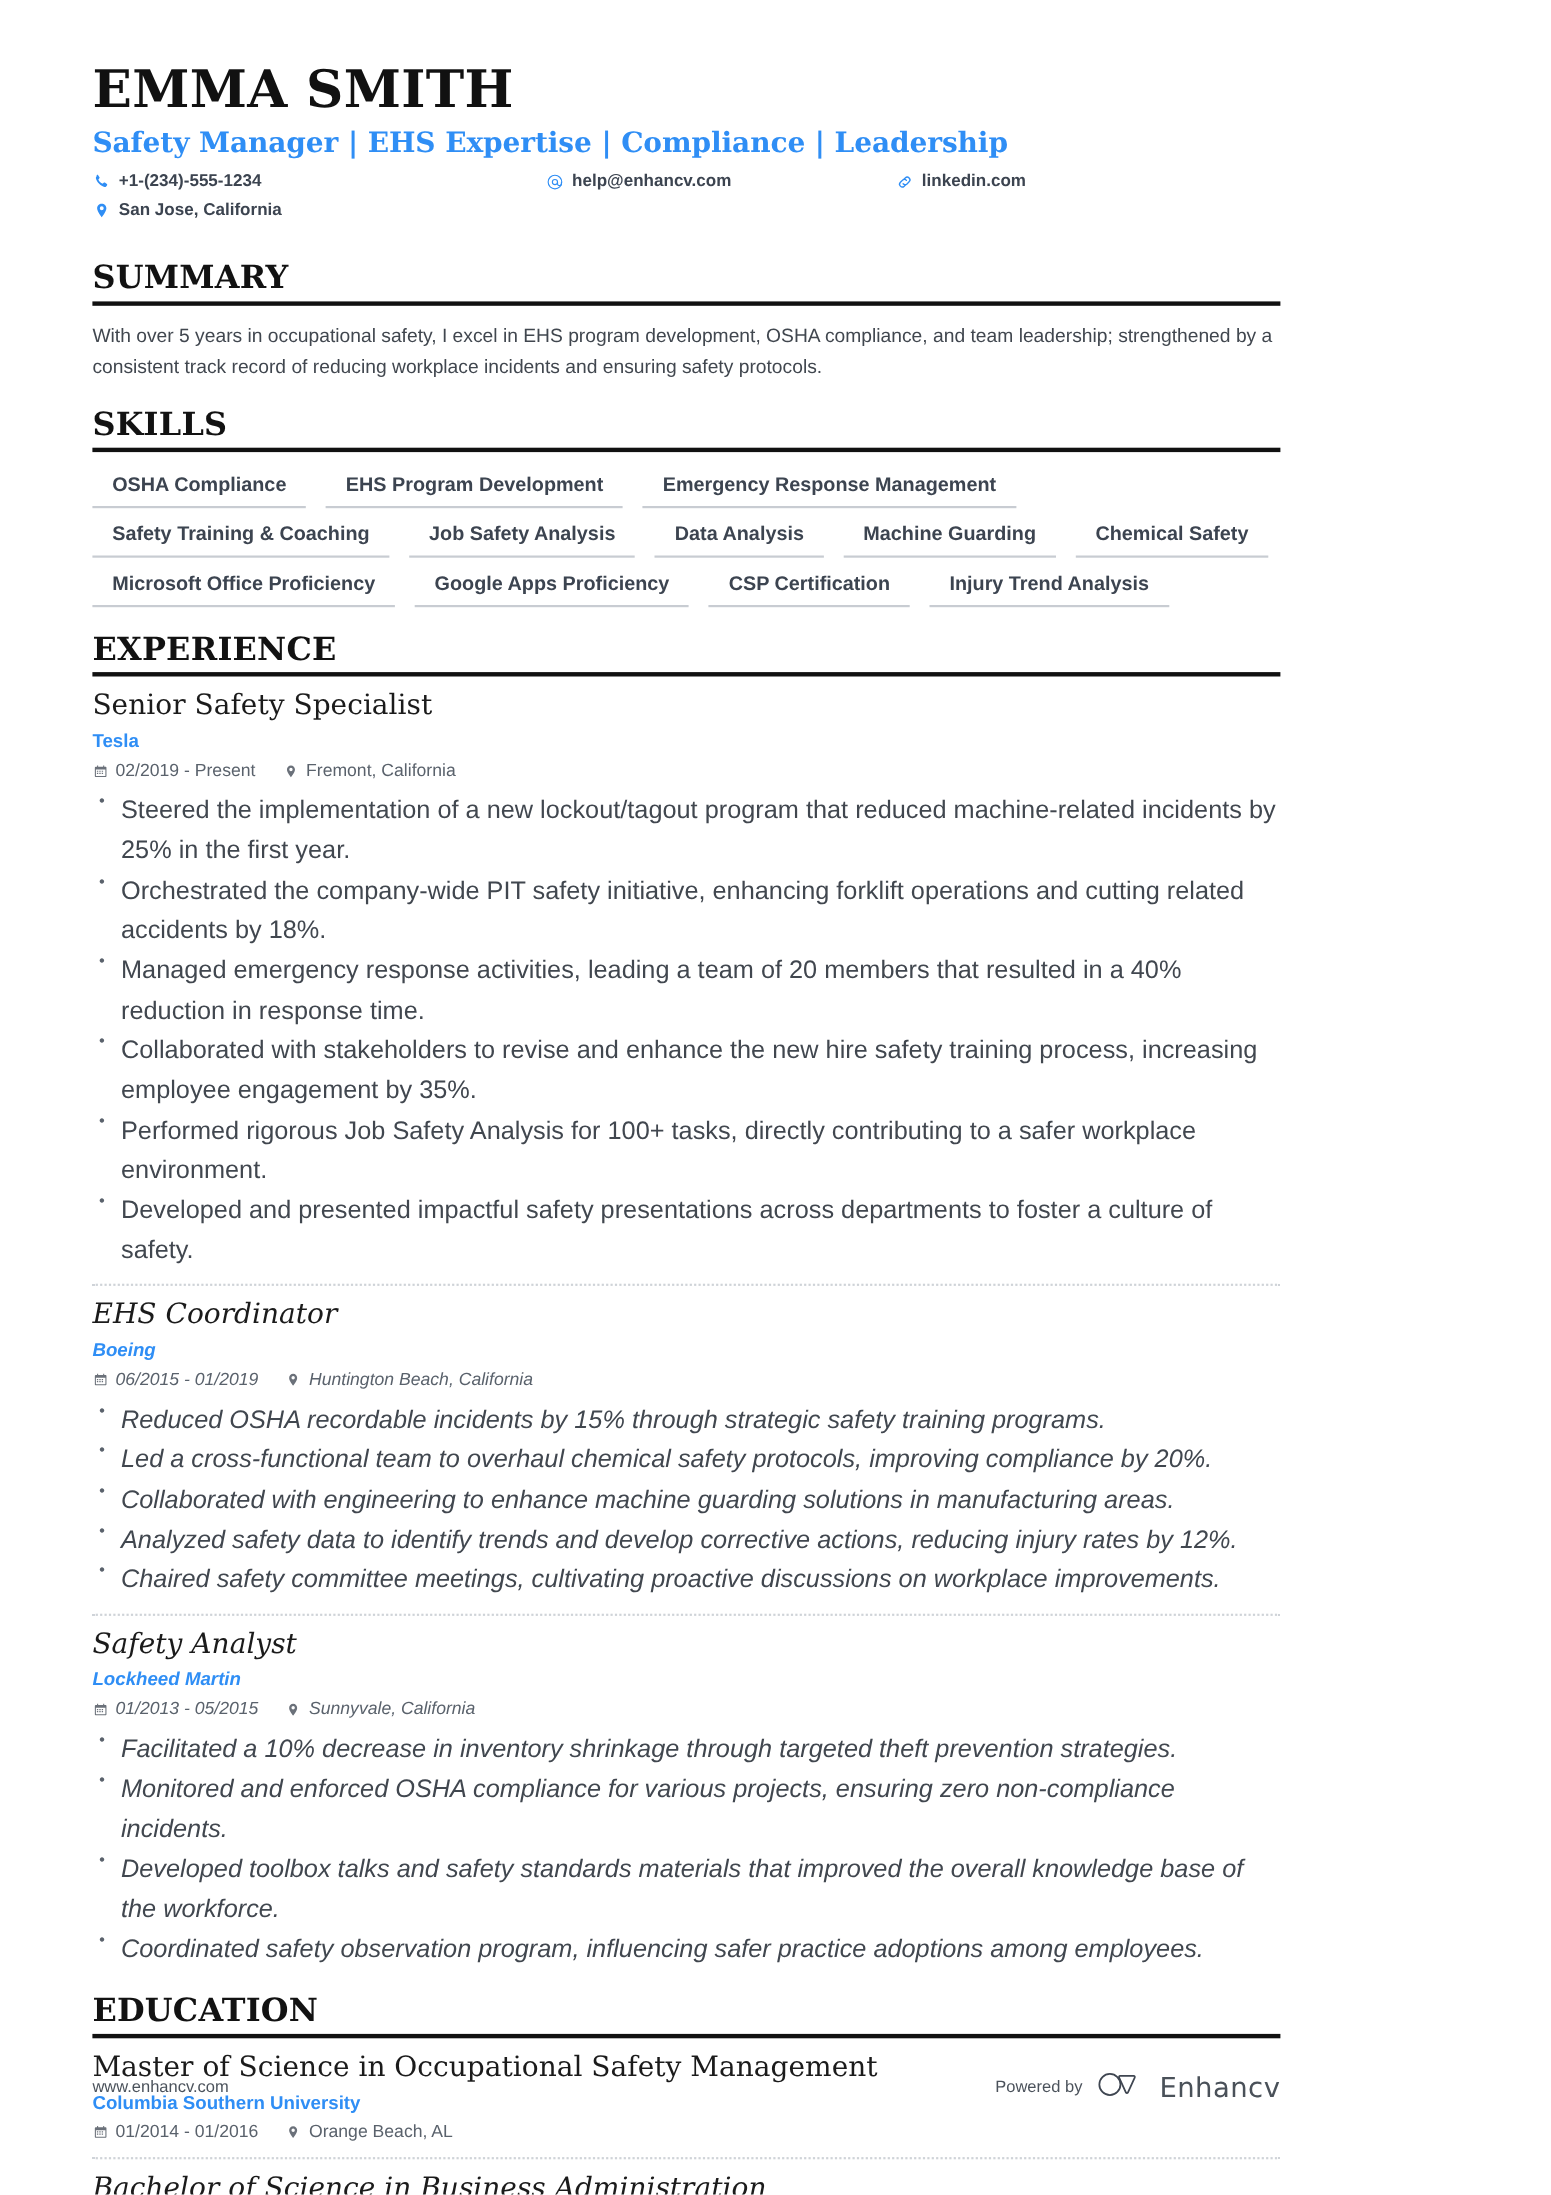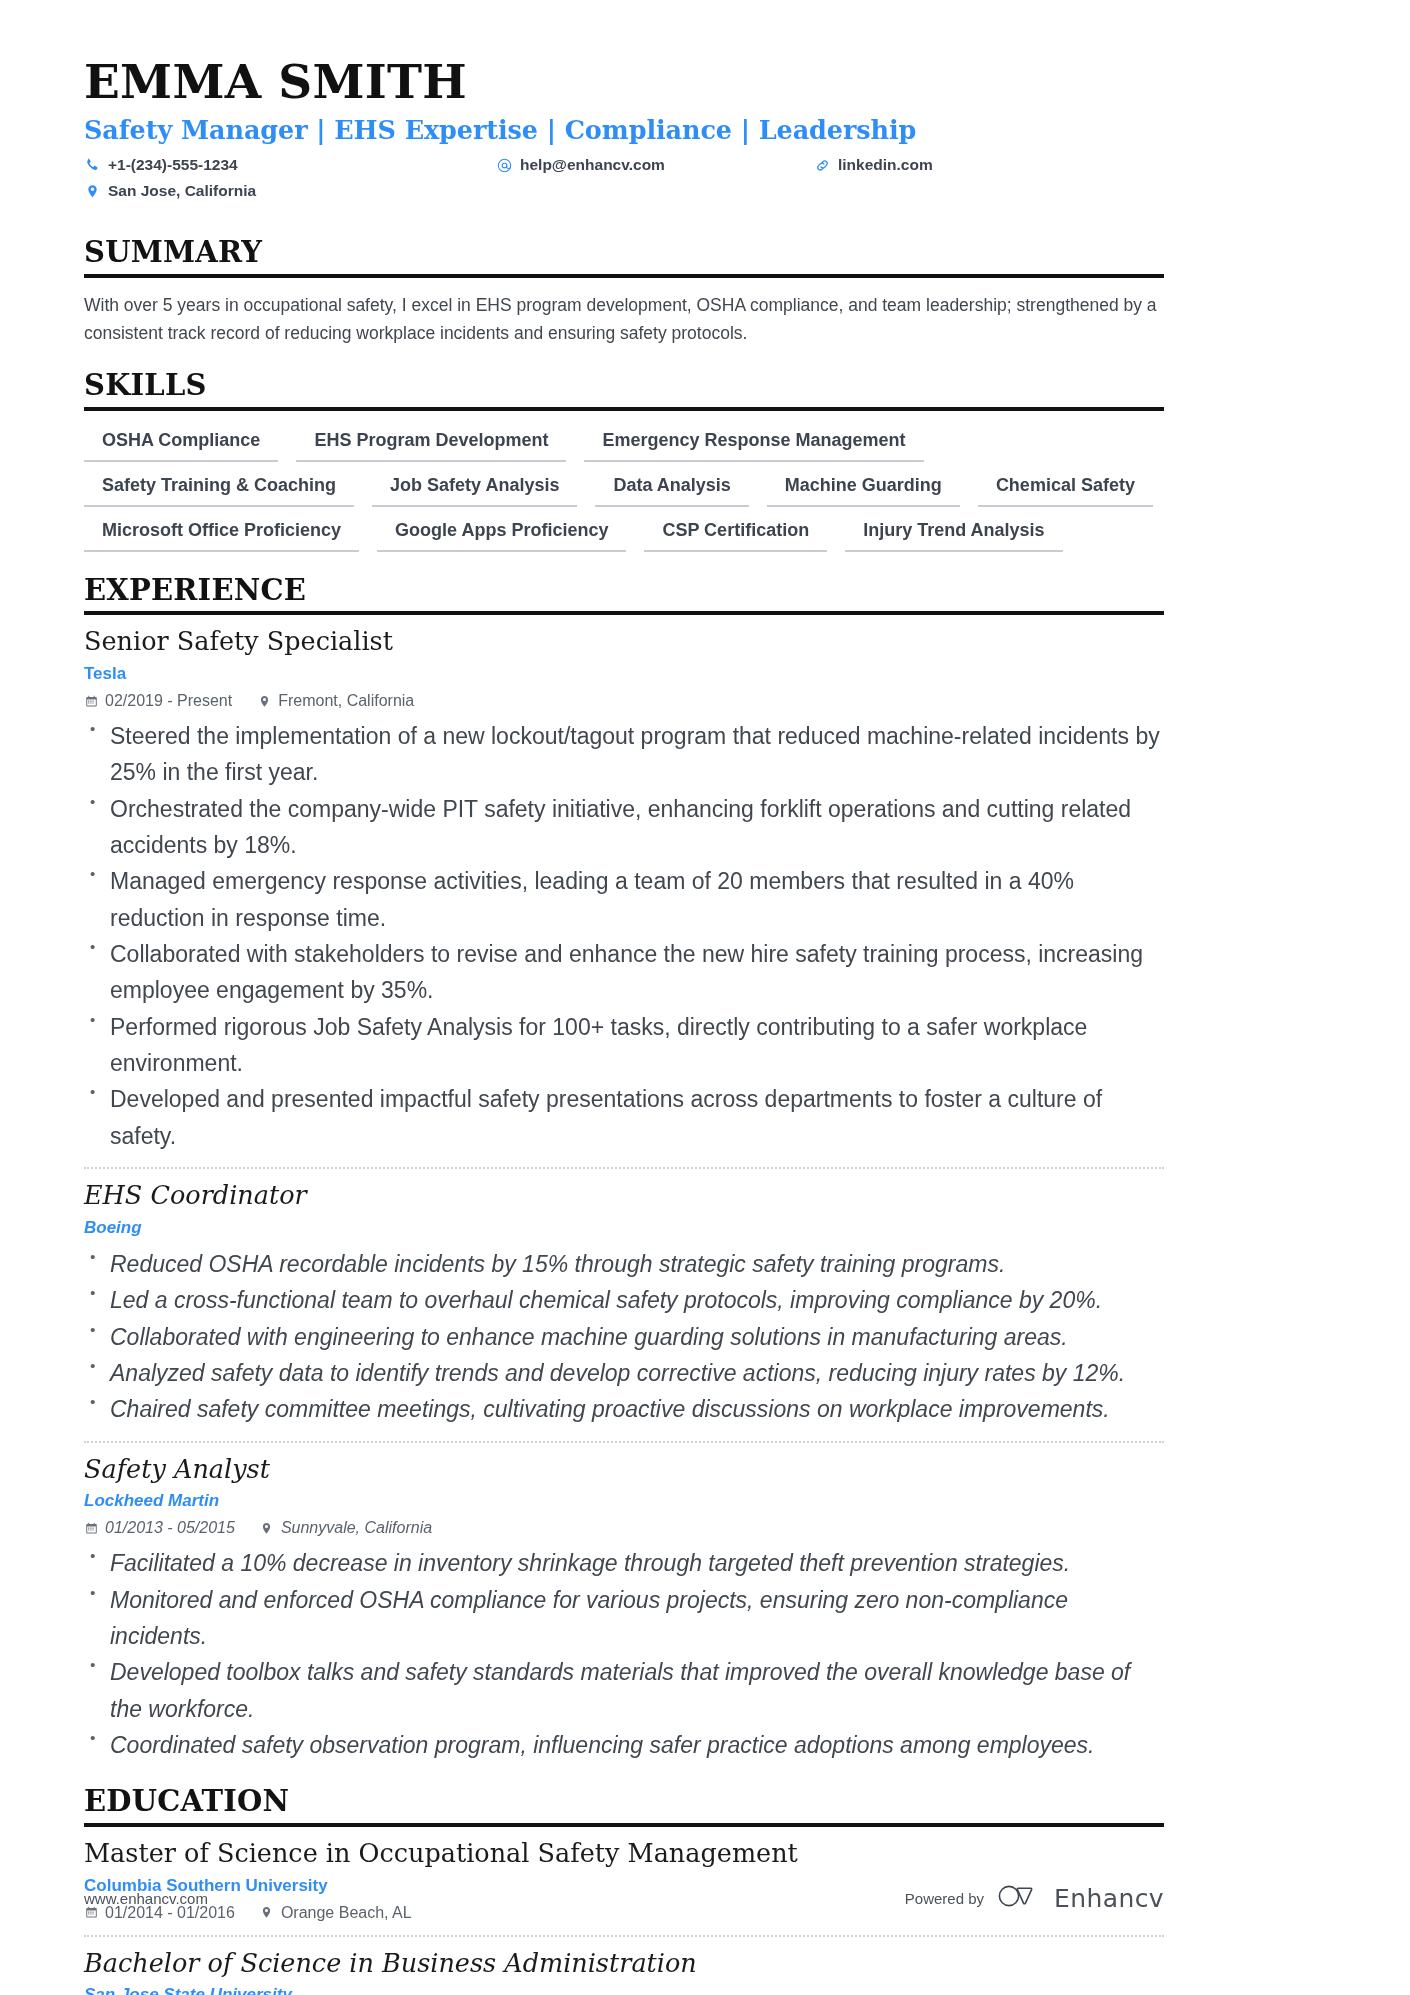--- a/index.html
+++ b/index.html
@@ -307,20 +307,38 @@
             <li>Orchestrated the company-wide PIT safety initiative, enhancing forklift operations and cutting related accidents by 18%.</li>
             <li>Managed emergency response activities, leading a team of 20 members that resulted in a 40% reduction in response time.</li>
             <li>Collaborated with stakeholders to revise and enhance the new hire safety training process, increasing employee engagement by 35%.</li>
             <li>Performed rigorous Job Safety Analysis for 100+ tasks, directly contributing to a safer workplace environment.</li>
             <li>Developed and presented impactful safety presentations across departments to foster a culture of safety.</li>
           </ul>
         </div>
         <div class="entry">
           <div class="entry-title">EHS Coordinator</div>
           <div class="entry-org">Boeing</div>
+          <div class="entry-meta">
+            <span class="meta-item">
+              <span class="micon">
+                <svg width="13" height="13" viewBox="0 0 16 16" fill="currentColor">
+                  <path d="M4 1v1.4H2.6A1.1 1.1 0 0 0 1.5 3.5v9.4c0 .6.5 1.1 1.1 1.1h10.8c.6 0 1.1-.5 1.1-1.1V3.5c0-.6-.5-1.1-1.1-1.1H12V1h-1.2v1.4H5.2V1H4zm-1.3 4.6h10.6v7.2H2.7V5.6zm1.1 1.3v1.3h1.5V6.9H3.8zm2.7 0v1.3H8V6.9H6.5zm2.7 0v1.3h1.5V6.9H9.2zM3.8 9.3v1.3h1.5V9.3H3.8zm2.7 0v1.3H8V9.3H6.5zm2.7 0v1.3h1.5V9.3H9.2z"></path>
+                </svg>
+              </span>
+              <span>06/2015 - 01/2019</span>
+            </span>
+            <span class="meta-item">
+              <span class="micon">
+                <svg width="13" height="13" viewBox="0 0 16 16" fill="currentColor">
+                  <path d="M8 1.2c-2.5 0-4.5 2-4.5 4.5 0 3.3 4.5 8.6 4.5 8.6s4.5-5.3 4.5-8.6c0-2.5-2-4.5-4.5-4.5zm0 6.3a1.9 1.9 0 1 1 0-3.8 1.9 1.9 0 0 1 0 3.8z"></path>
+                </svg>
+              </span>
+              <span>Huntington Beach, California</span>
+            </span>
+          </div>
           <ul class="bullets">
             <li>Reduced OSHA recordable incidents by 15% through strategic safety training programs.</li>
             <li>Led a cross-functional team to overhaul chemical safety protocols, improving compliance by 20%.</li>
             <li>Collaborated with engineering to enhance machine guarding solutions in manufacturing areas.</li>
             <li>Analyzed safety data to identify trends and develop corrective actions, reducing injury rates by 12%.</li>
             <li>Chaired safety committee meetings, cultivating proactive discussions on workplace improvements.</li>
           </ul>
         </div>
         <div class="entry">
           <div class="entry-title">Safety Analyst</div>

